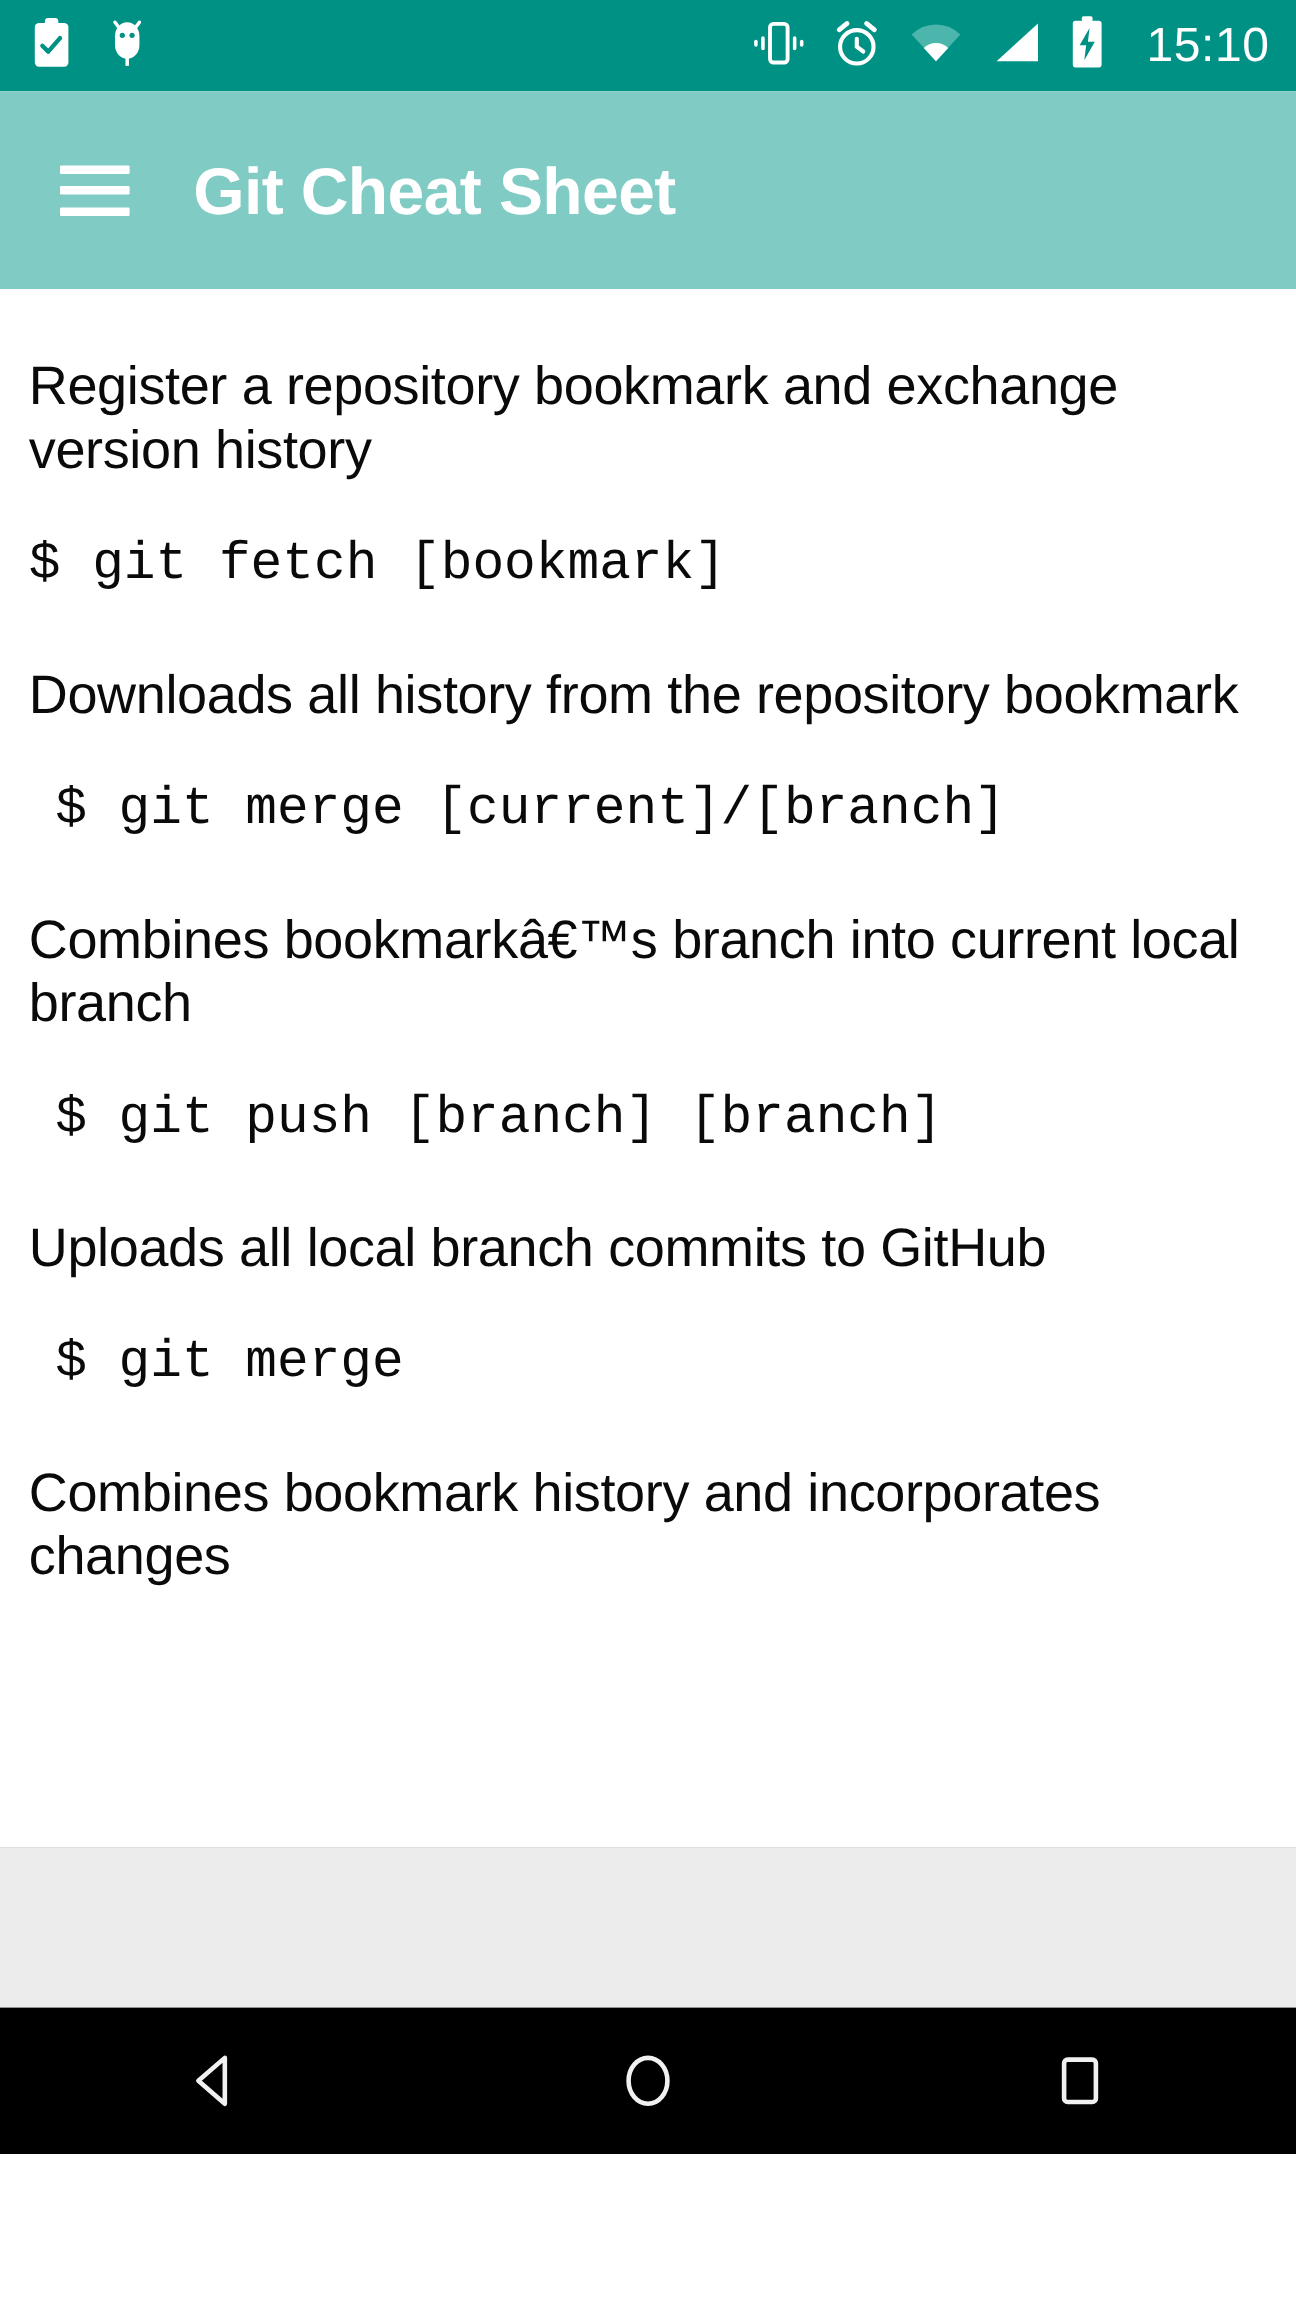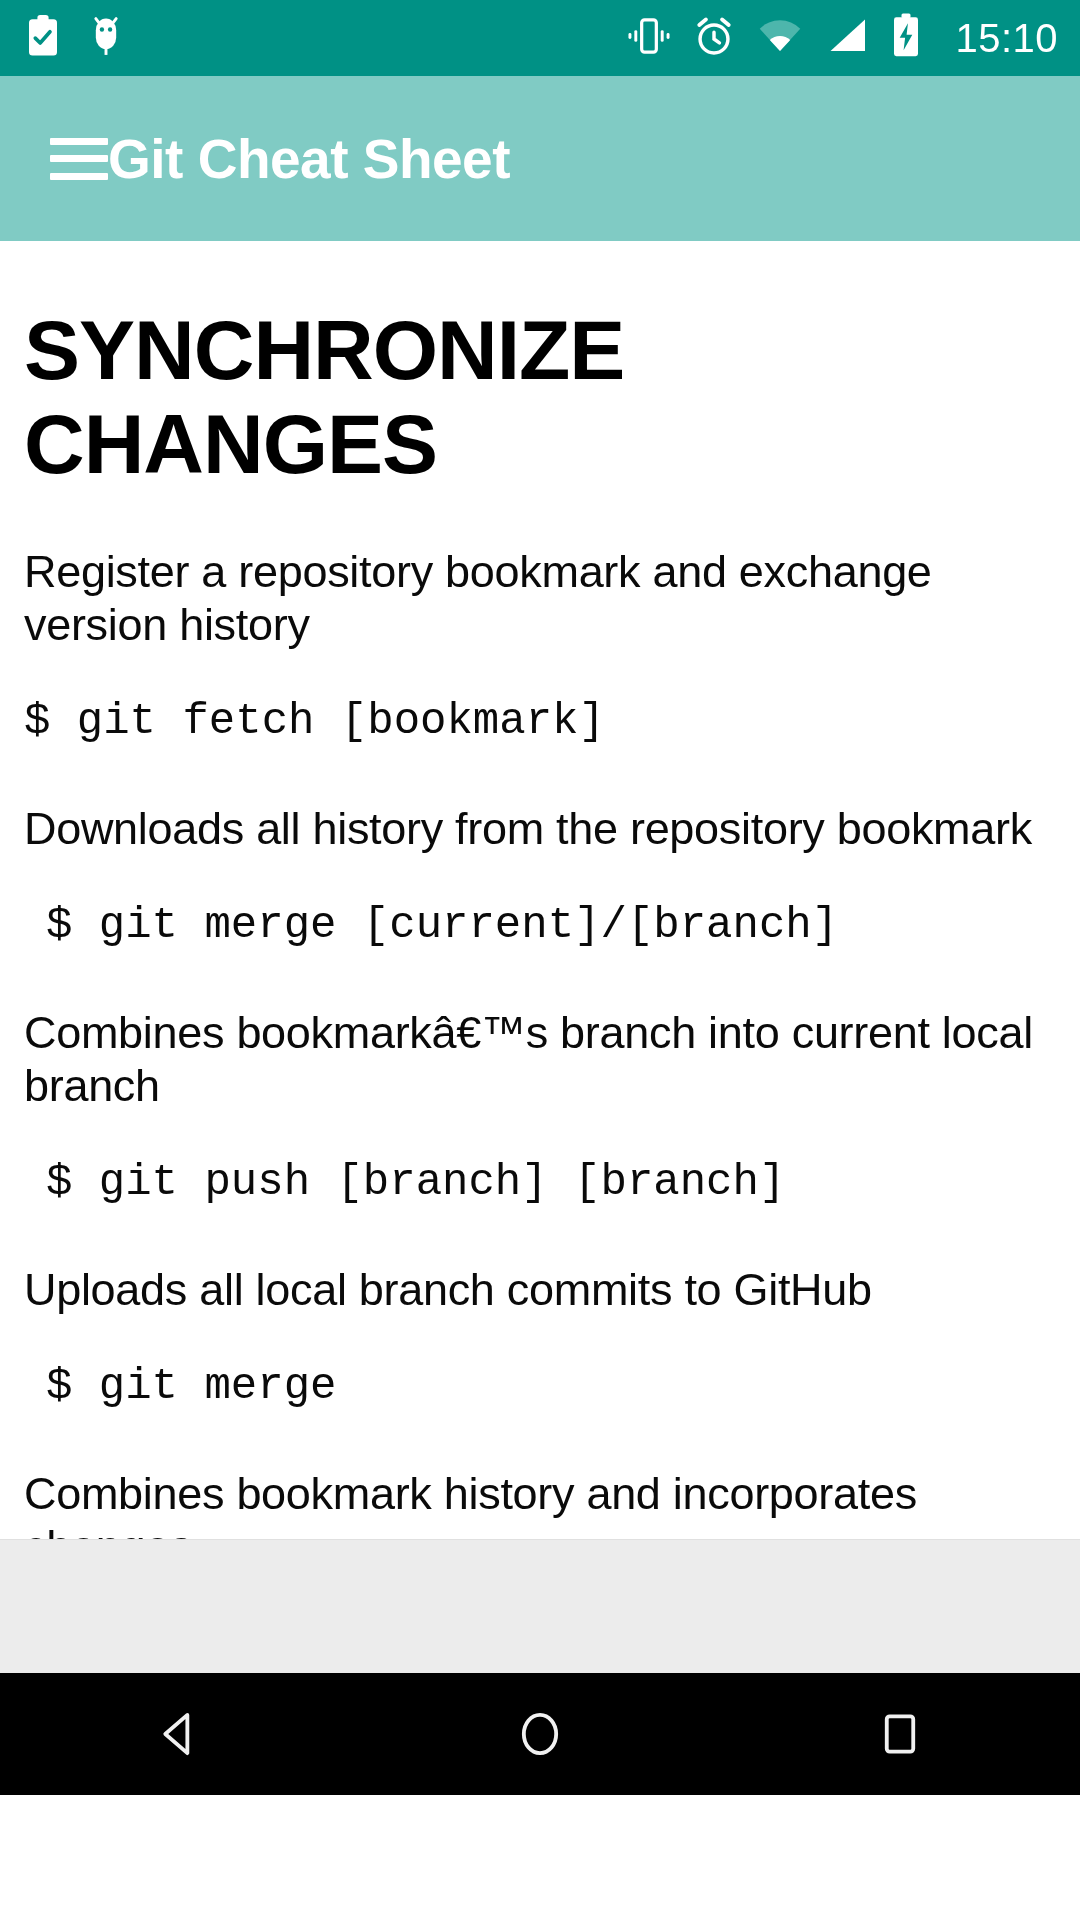--- a/index.html
+++ b/index.html
@@ -43,20 +43,21 @@
     width:58px; height:42px;
     display:flex; flex-direction:column; justify-content:space-between;
     cursor:pointer;
     flex:0 0 auto;
   }
   .hamburger span { display:block; height:7px; background:#ffffff; border-radius:1px; width:100%; }
   .app-title {
     color:#ffffff;
     font-size:55px;
     font-weight:700;
+    margin-left:53px;
     letter-spacing:-0.5px;
     white-space:nowrap;
   }
 
   
   .content {
     flex:1 1 auto;
     background:#ffffff;
     padding:0 24px;
     overflow:hidden;
@@ -188,21 +189,20 @@
   <div class="app-bar">
     <div class="hamburger">
       <span></span>
       <span></span>
       <span></span>
     </div>
     <div class="app-title">Git Cheat Sheet</div>
   </div>
 
   <div class="content">
-    <h1 class="page-title">SYNCHRONIZE CHANGES</h1>
 
     <div class="para">Register a repository bookmark and exchange version history</div>
 
     <div class="code">$ git fetch [bookmark]</div>
 
     <div class="para">Downloads all history from the repository bookmark</div>
 
     <div class="code indent">$ git merge [current]/[branch]</div>
 
     <div class="para">Combines bookmarkâ€™s branch into current local branch</div>

